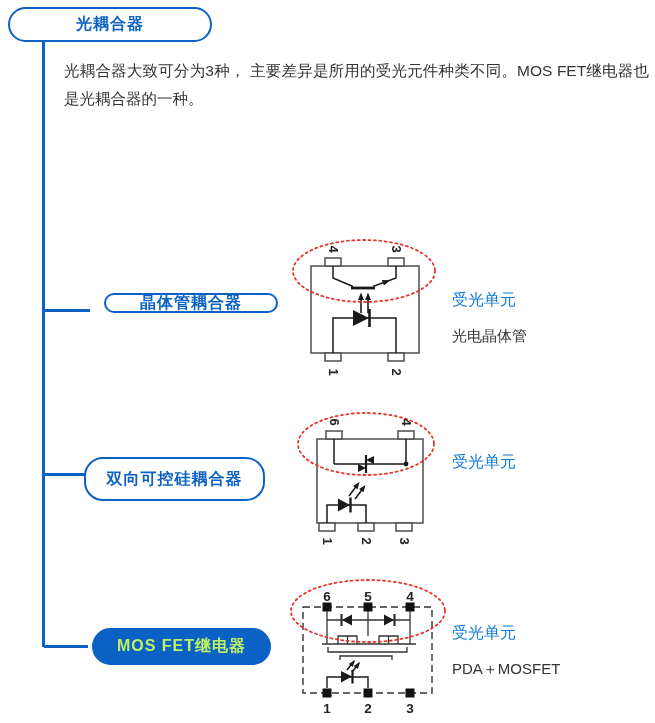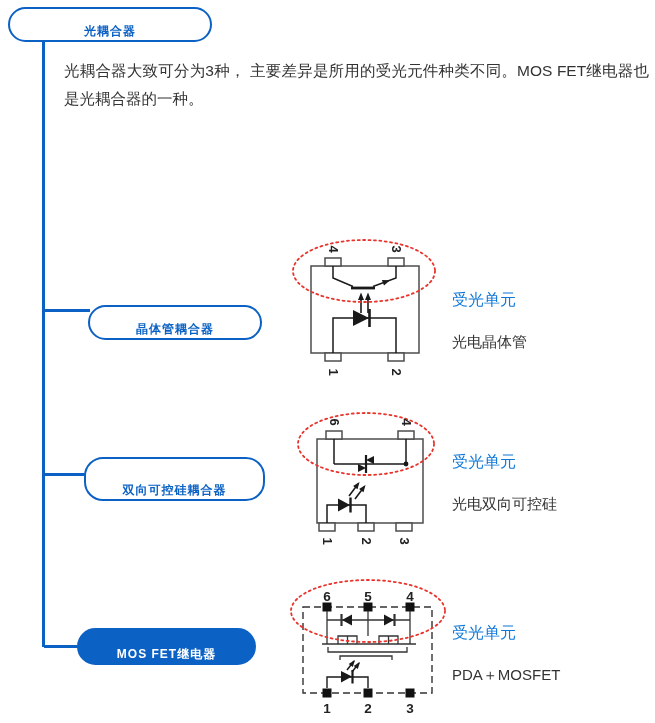--- a/index.html
+++ b/index.html
@@ -27,36 +27,36 @@
     height: 3px;
     background: #0c62c4;
   }
   .hline.c1 { left: 44px; top: 309px; width: 46px; }
   .hline.c2 { left: 44px; top: 473px; width: 42px; }
   .hline.c3 { left: 44px; top: 645px; width: 44px; }
   
   .pill {
     position: absolute;
     display: flex;
-    align-items: flex-end;
+    align-items: center;
     justify-content: center;
     background: #ffffff;
     border: 2px solid #0c62c4;
     border-radius: 19px;
     color: #0c62c4;
-    font-size: 12px;
+    font-size: 16px;
     font-weight: bold;
     letter-spacing: 1px;
   }
   .pill.title { left: 8px; top: 7px; width: 204px; height: 35px; }
-  .pill.b1 { left: 88px; top: 293px; width: 174px; height: 35px; margin-top: 12px; }
+  .pill.b1 { left: 104px; top: 293px; width: 174px; height: 20px; }
   .pill.b2 { left: 84px; top: 457px; width: 181px; height: 44px; }
   .pill.b3 {
-    left: 77px; top: 628px; width: 179px; height: 37px;
-    background: #0c62c4; color: #ffffff; border-color: #0c62c4;
+    left: 92px; top: 628px; width: 179px; height: 37px;
+    background: #0c62c4; color: #bef264; border-color: #0c62c4;
   }
   
   .intro {
     position: absolute;
     left: 64px; top: 57px;
     width: 585px;
     font-size: 15.5px;
     line-height: 28px;
     color: #333333;
     text-align: justify;
@@ -81,21 +81,21 @@
   .receiver .rtitle {
     color: #0f78d8;
     font-size: 16px;
     font-weight: normal;
     line-height: 22px;
   }
   .receiver .rdesc {
     color: #333333;
     font-size: 15px;
     line-height: 22px;
-    margin-top: 20px;
+    margin-top: 14px;
   }
 </style>
 </head>
 <body>
 
 <div id="page">
 
   <div class="vline"></div>
   <div class="hline c1"></div>
   <div class="hline c2"></div>
@@ -238,20 +238,19 @@
       <text x="130" y="143">3</text>
     </g>
   </svg>
 
   <div class="receiver r1">
     <div class="rtitle">受光单元</div>
     <div class="rdesc">光电晶体管</div>
   </div>
   <div class="receiver r2">
     <div class="rtitle">受光单元</div>
-    <div class="rdesc">光电双向可控硅</div>
   </div>
   <div class="receiver r3">
     <div class="rtitle">受光单元</div>
     <div class="rdesc">PDA＋MOSFET</div>
   </div>
 
 </div>
 
 </body></html>

